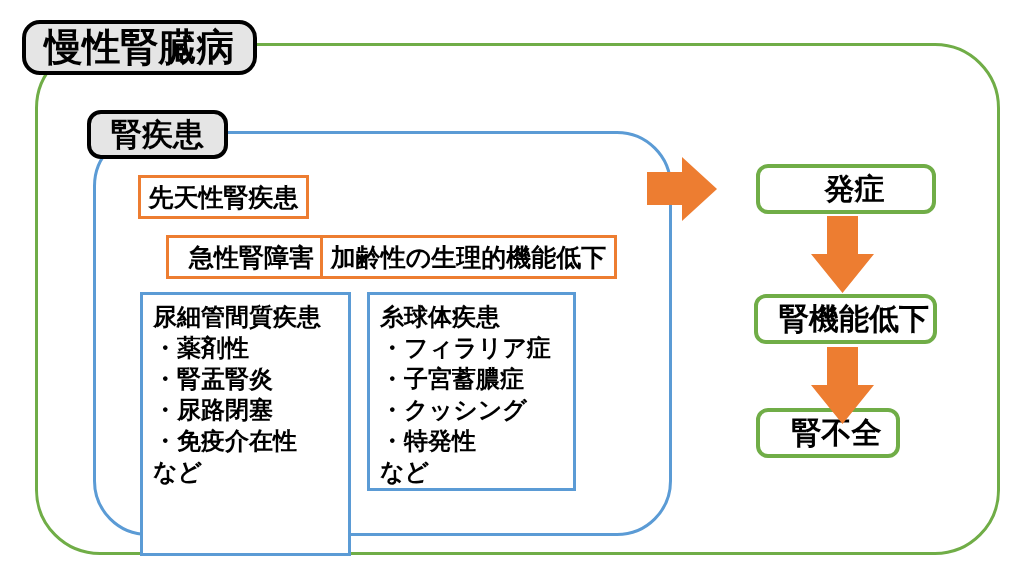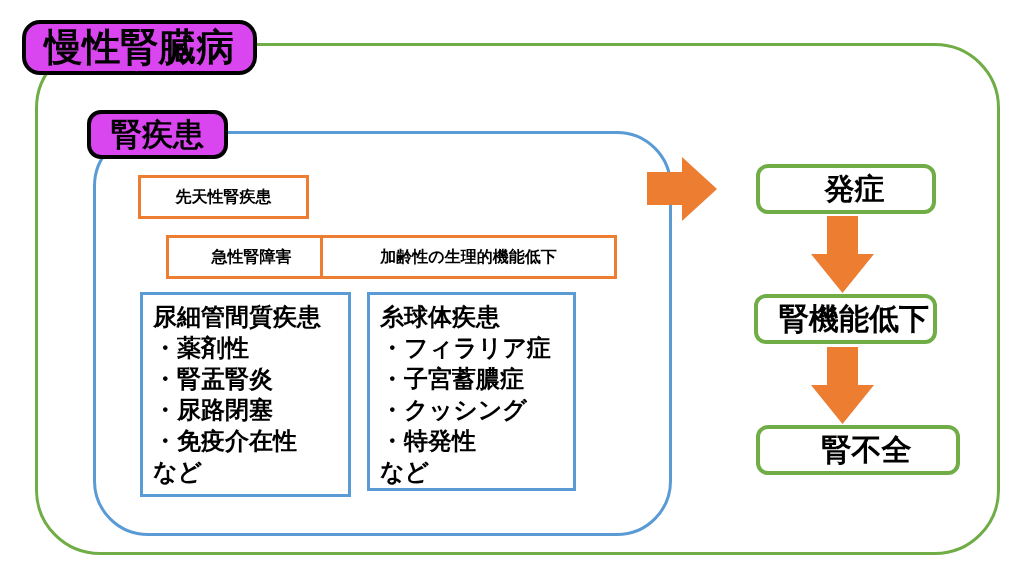--- a/index.html
+++ b/index.html
@@ -21,21 +21,21 @@
   
   .outer-green {
     left: 35px; top: 43px; width: 965px; height: 512px;
     border: 3px solid #70AD47;
     border-radius: 65px;
     background: transparent;
   }
 
   
   .black-label {
-    background: #d946ef;
+    background: #e5e5e5;
     border: 4px solid #000000;
     display: flex; align-items: center; justify-content: center;
     white-space: nowrap;
     z-index: 6;
   }
   .chronic-title {
     left: 22px; top: 20px; width: 235px; height: 55px;
     border-radius: 18px;
     font-size: 38px;
   }
@@ -51,60 +51,60 @@
     border: 3px solid #5B9BD5;
     border-radius: 55px;
     z-index: 1;
   }
 
   
   .cause-box {
     background: #ffffff;
     border: 3px solid #ED7D31;
     display: flex; align-items: center; justify-content: center;
-    font-size: 16px;
+    font-size: 25px;
     white-space: nowrap;
     z-index: 3;
   }
   .cause-0 { left: 138px; top: 175px; width: 171px; height: 44px; }
   .cause-1 { left: 320px; top: 175px; width: 179px; height: 44px; }
   .cause-2 { left: 138px; top: 235px; width: 171px; height: 44px; margin-left: 28px; }
   .cause-3 { left: 320px; top: 235px; width: 297px; height: 44px; }
 
   
   .detail-box {
     background: #ffffff;
     border: 3px solid #5B9BD5;
     font-size: 24px;
     line-height: 31px;
     padding: 6px 0 0 10px;
     white-space: nowrap;
     z-index: 3;
     overflow: hidden;
   }
-  .detail-0 { left: 140px; top: 292px; width: 211px; height: 205px; }
+  .detail-0 { left: 140px; top: 292px; width: 211px; height: 264px; }
   .detail-1 { left: 367px; top: 292px; width: 209px; height: 199px; }
   .detail-etc { }
   .detail-0 .detail-etc { padding-right: 28px; }
   .detail-1 .detail-etc { padding-right: 60px; }
 
   
   .flow-box {
     background: #ffffff;
     border: 4px solid #70AD47;
     border-radius: 12px;
     display: flex; align-items: center; justify-content: center;
     font-size: 30px;
     white-space: nowrap;
     z-index: 3;
     padding-left: 17px;
   }
   .flow-0 { left: 756px; top: 164px; width: 180px; height: 50px; }
   .flow-1 { left: 754px; top: 294px; width: 183px; height: 50px; }
-  .flow-2 { left: 756px; top: 425px; width: 204px; height: 50px; }
+  .flow-2 { left: 756px; top: 408px; width: 144px; height: 50px; }
 
   
   .arrow-right-svg { left: 647px; top: 156px; width: 71px; height: 66px; z-index: 4; }
   .arrow-down-1 { left: 811px; top: 216px; width: 63px; height: 77px; z-index: 4; }
   .arrow-down-2 { left: 811px; top: 347px; width: 63px; height: 77px; z-index: 4; }
 </style>
 </head>
 <body>
 
 <div class="canvas">

